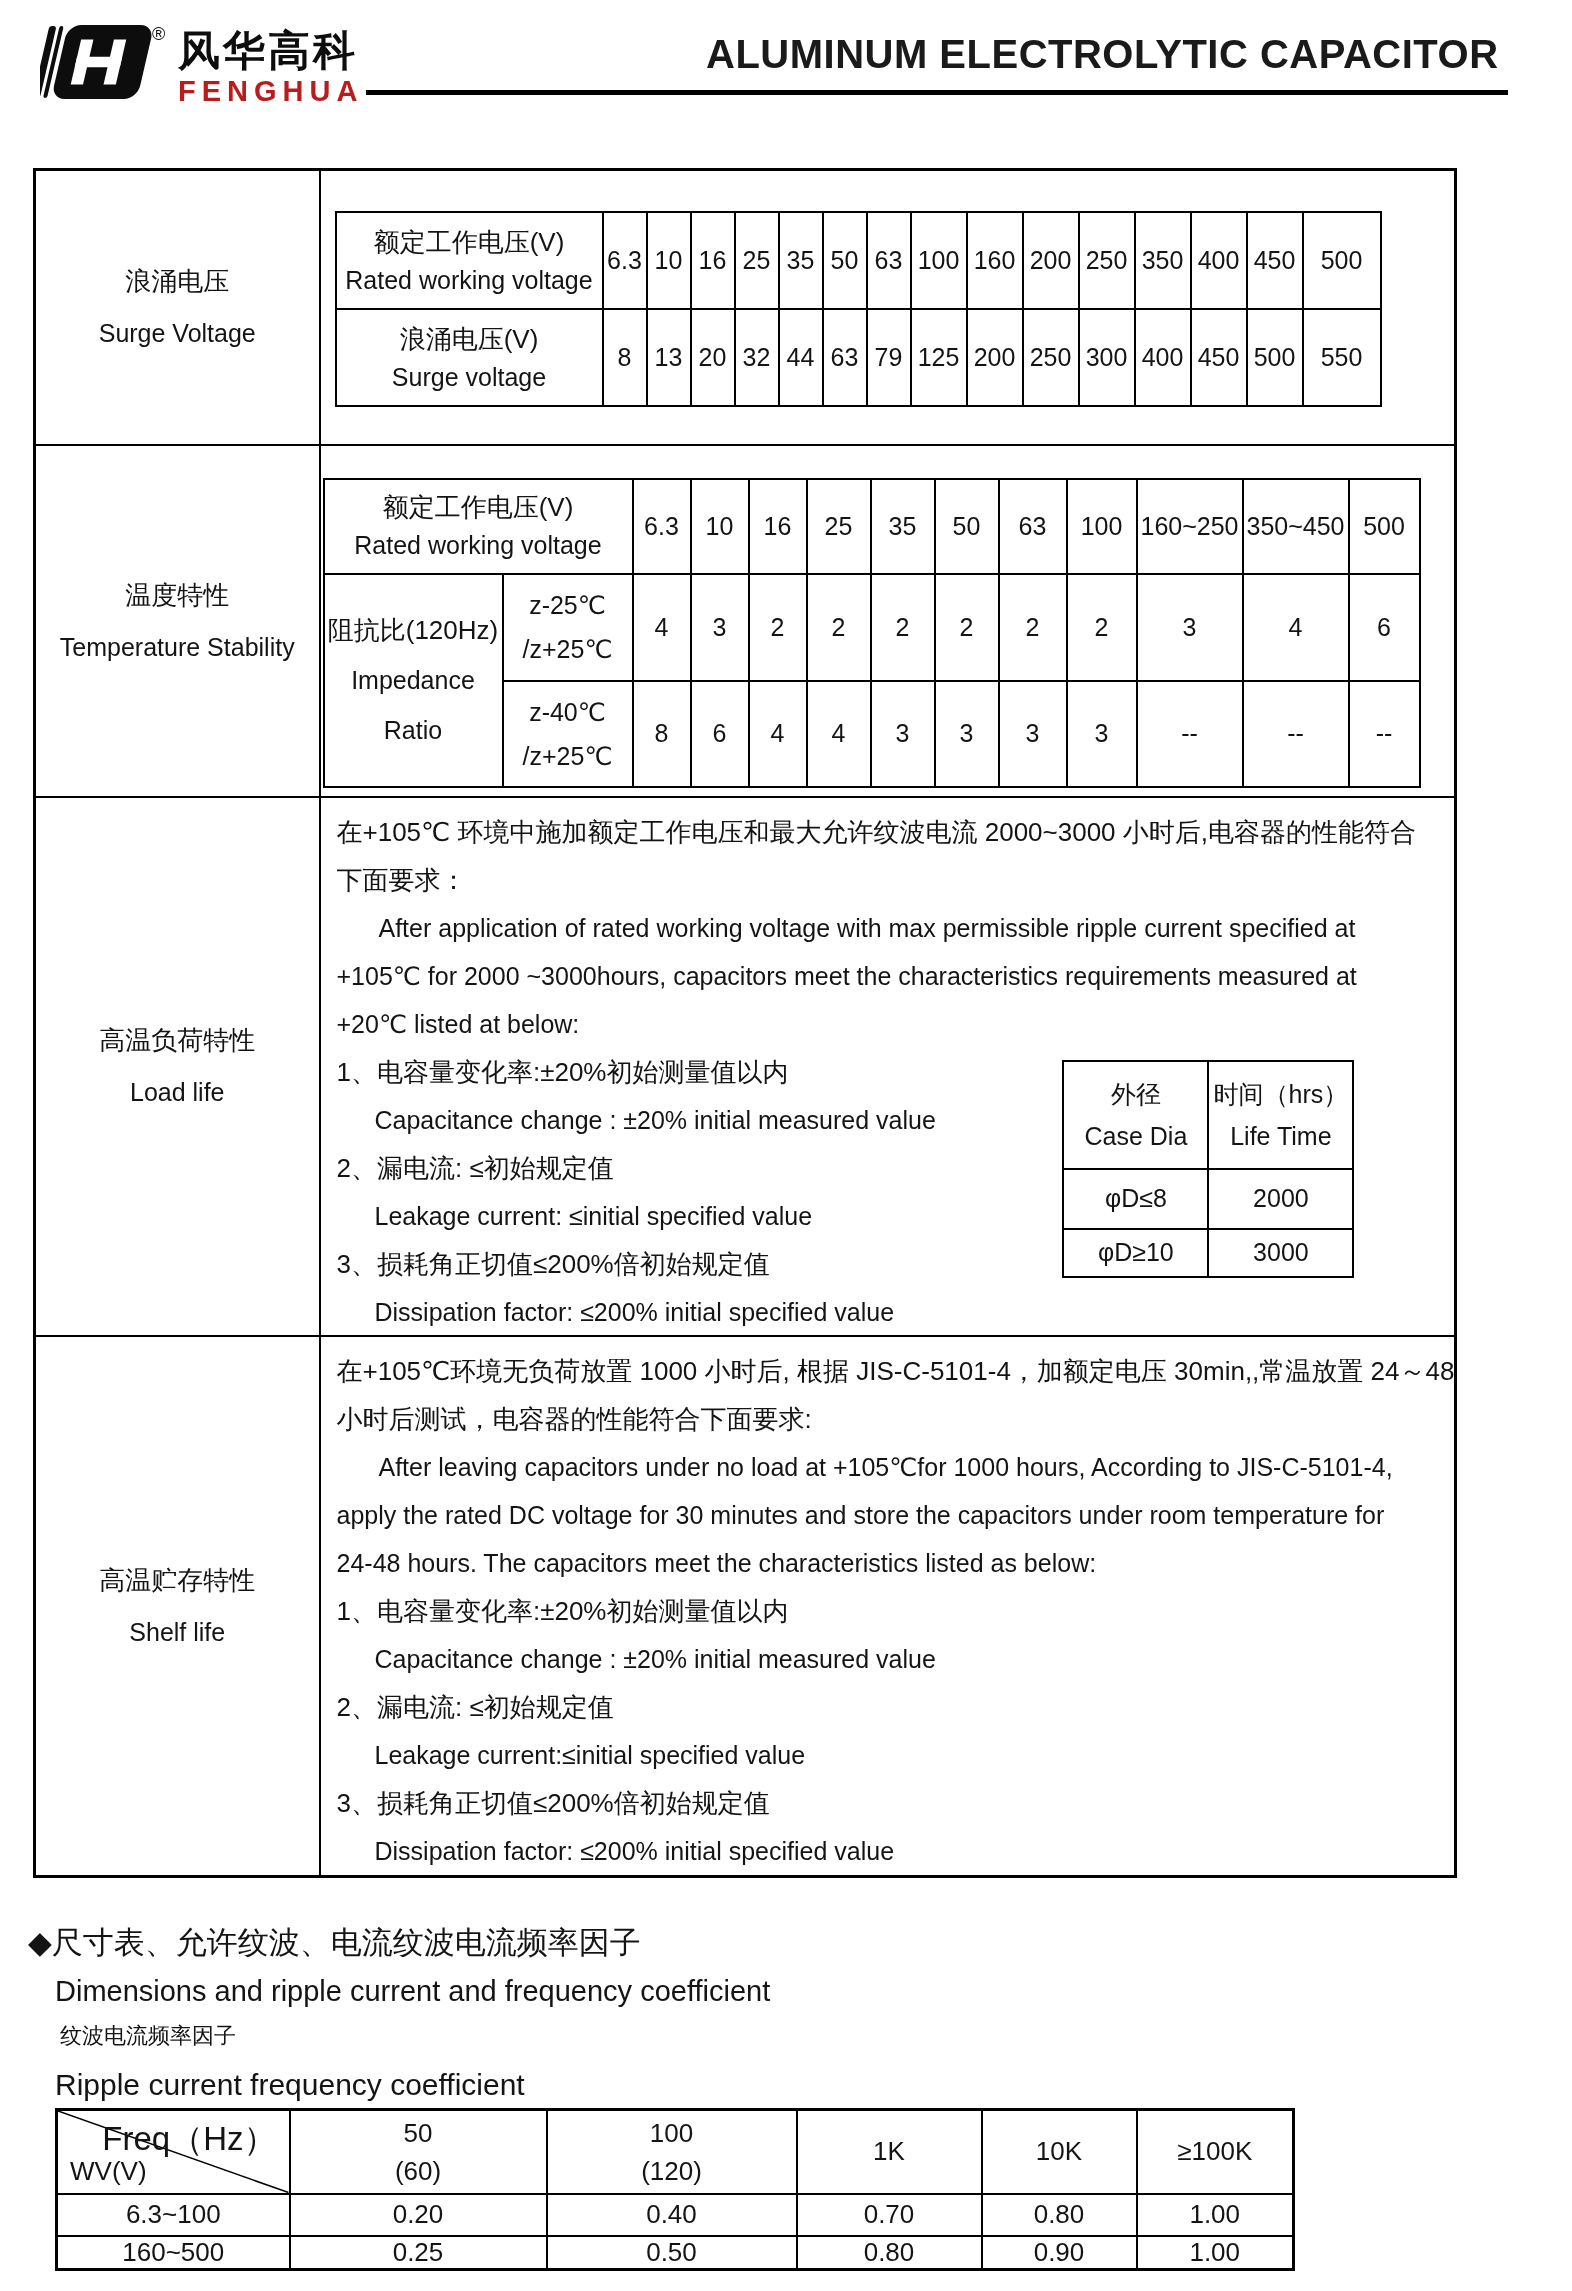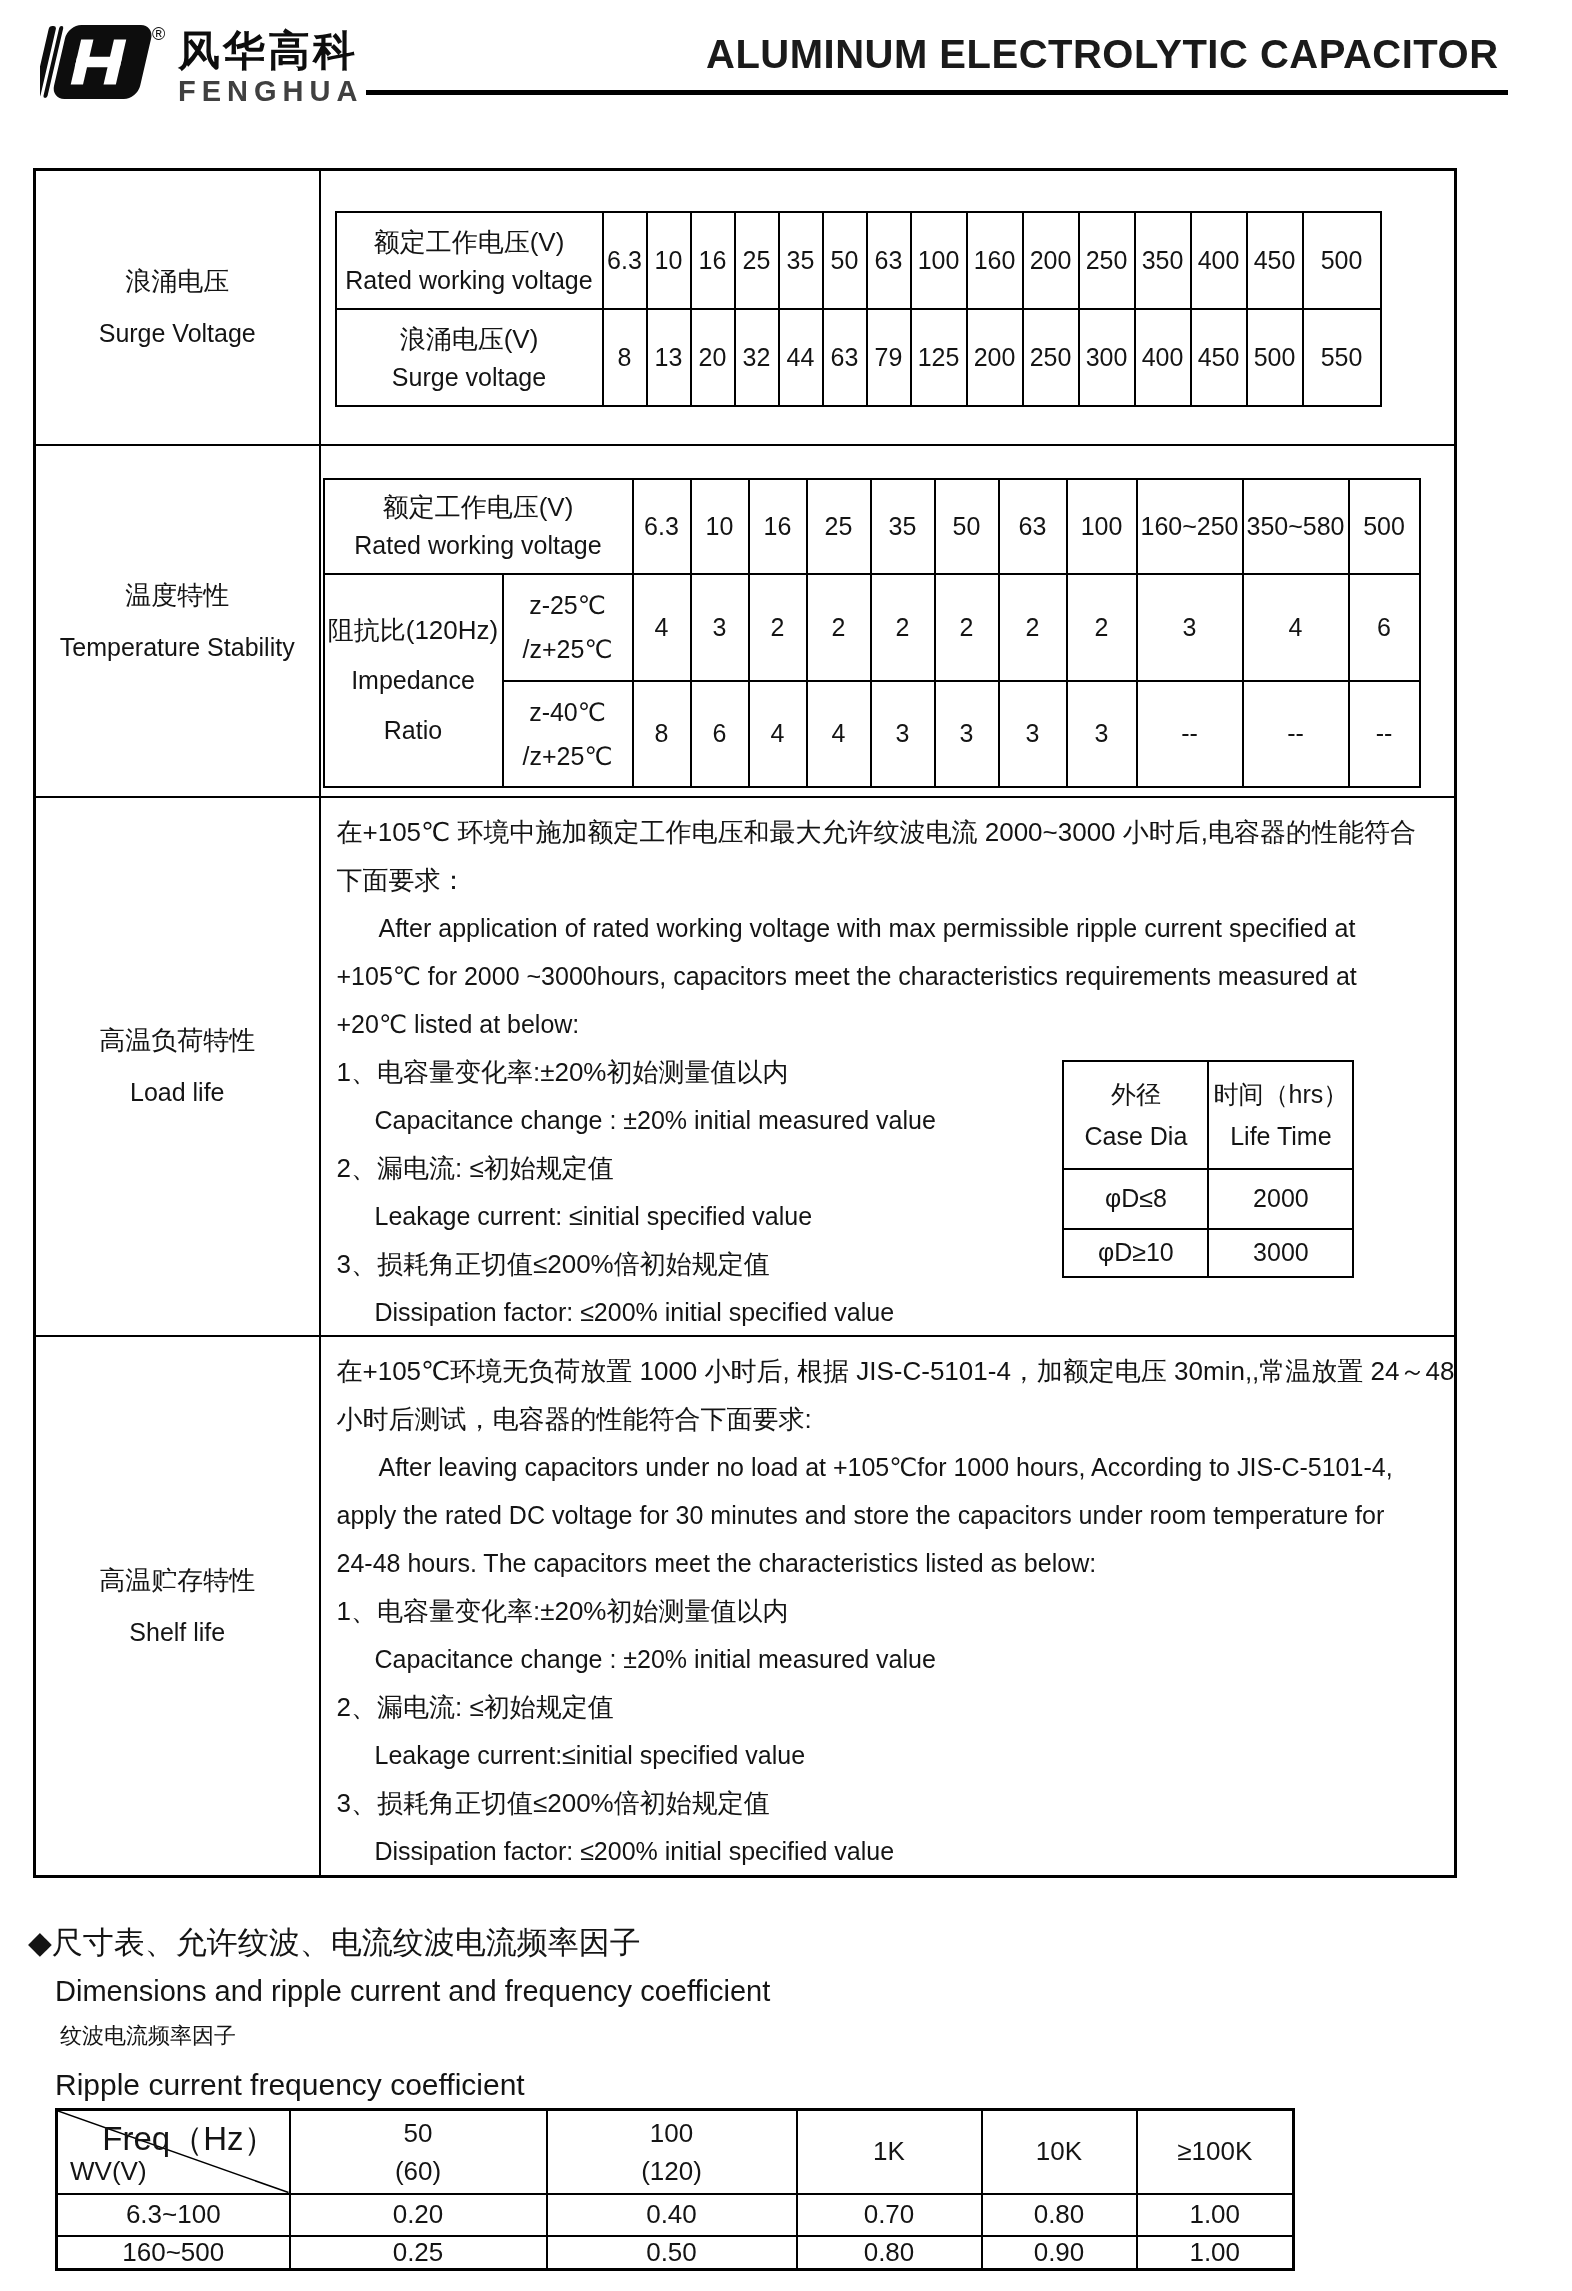--- a/index.html
+++ b/index.html
@@ -10,21 +10,21 @@
     font-family:"Liberation Sans","DejaVu Sans",sans-serif;
     overflow:hidden;
   }
 
   
   .brand { position:absolute; left:40px; top:22px; display:flex; align-items:flex-start; }
   .brand-mark { width:118px; height:80px; }
   .reg-mark { position:absolute; left:112px; top:2px; font-size:18px; color:#101010; }
   .brand-text { margin-left:20px; margin-top:6px; }
   .brand-zh { font-size:42px; font-weight:bold; letter-spacing:3px; line-height:46px; color:#0d0d0d; }
-  .brand-en { font-size:29px; font-weight:bold; letter-spacing:6px; line-height:34px; color:#404040; }
+  .brand-en { font-size:29px; font-weight:bold; letter-spacing:6px; line-height:34px; color:#b91c1c; }
   .doc-title { position:absolute; left:706px; top:32px; font-size:40px; font-weight:bold; letter-spacing:0.5px; color:#1a1a1a; white-space:nowrap; }
   .title-rule { position:absolute; left:366px; top:90px; width:1142px; height:5px; background:#000; }
 
   
   table { border-collapse:collapse; table-layout:fixed; }
   .char-table { position:absolute; left:33px; top:168px; border:3px solid #000; }
   .char-table > tbody > tr > td { border:2px solid #000; padding:0; vertical-align:middle; }
   .rowlabel { text-align:center; }
   .rowlabel .zh { font-size:26px; line-height:52px; }
   .rowlabel .en { font-size:25px; line-height:52px; }
@@ -206,21 +206,21 @@
             </td>
             <td>6.3</td>
             <td>10</td>
             <td>16</td>
             <td>25</td>
             <td>35</td>
             <td>50</td>
             <td>63</td>
             <td>100</td>
             <td>160~250</td>
-            <td>350~580</td>
+            <td>350~450</td>
             <td>500</td>
           </tr>
           <tr style="height:107px;">
             <td rowspan="2" class="imp">
               <div class="zh">阻抗比(120Hz)</div>
               <div>Impedance</div>
               <div>Ratio</div>
             </td>
             <td class="cond">
               <div>z-25℃</div>

